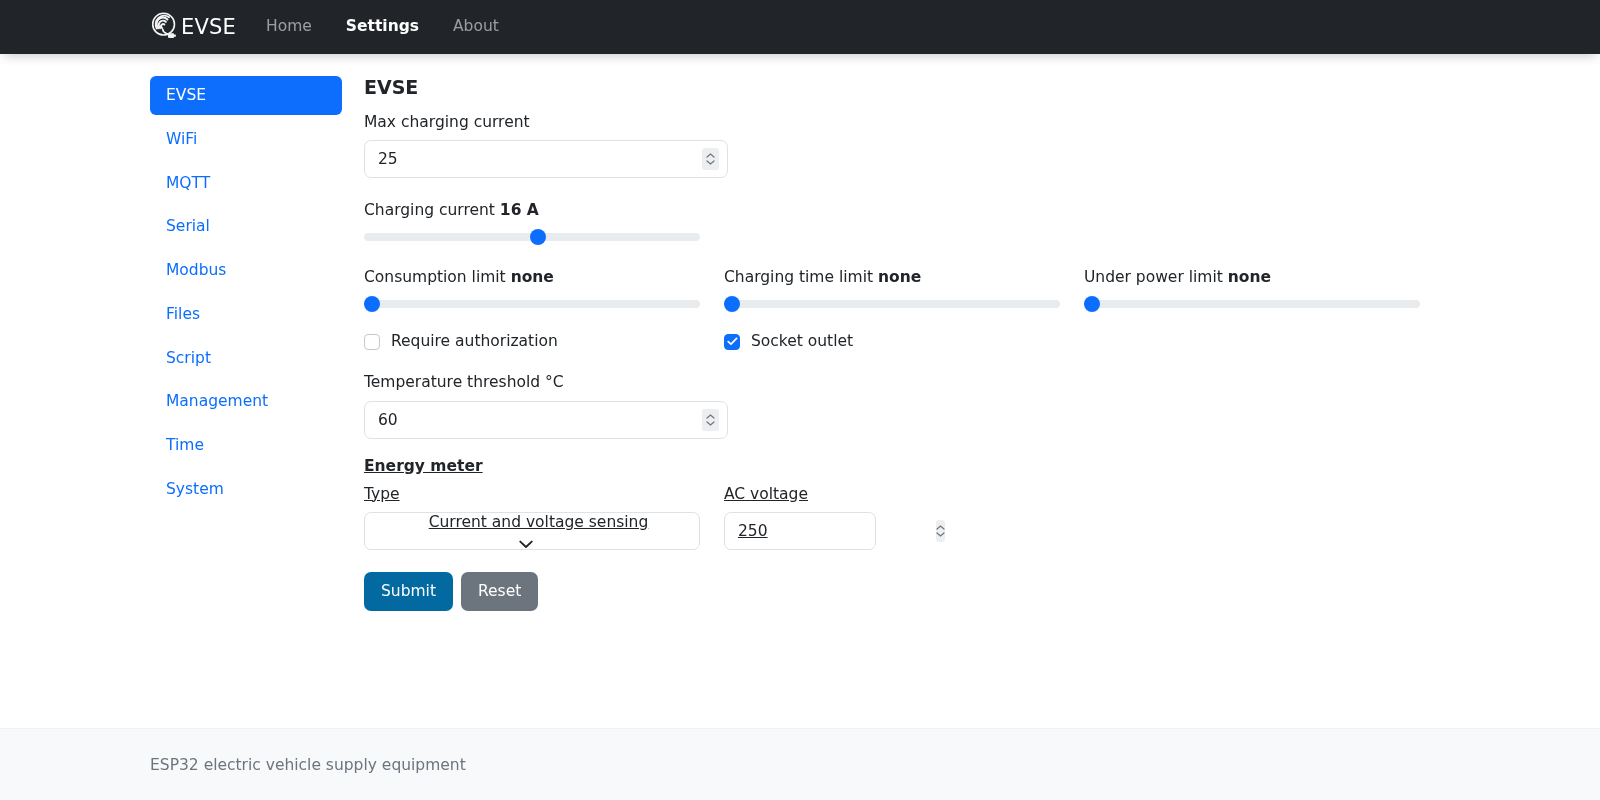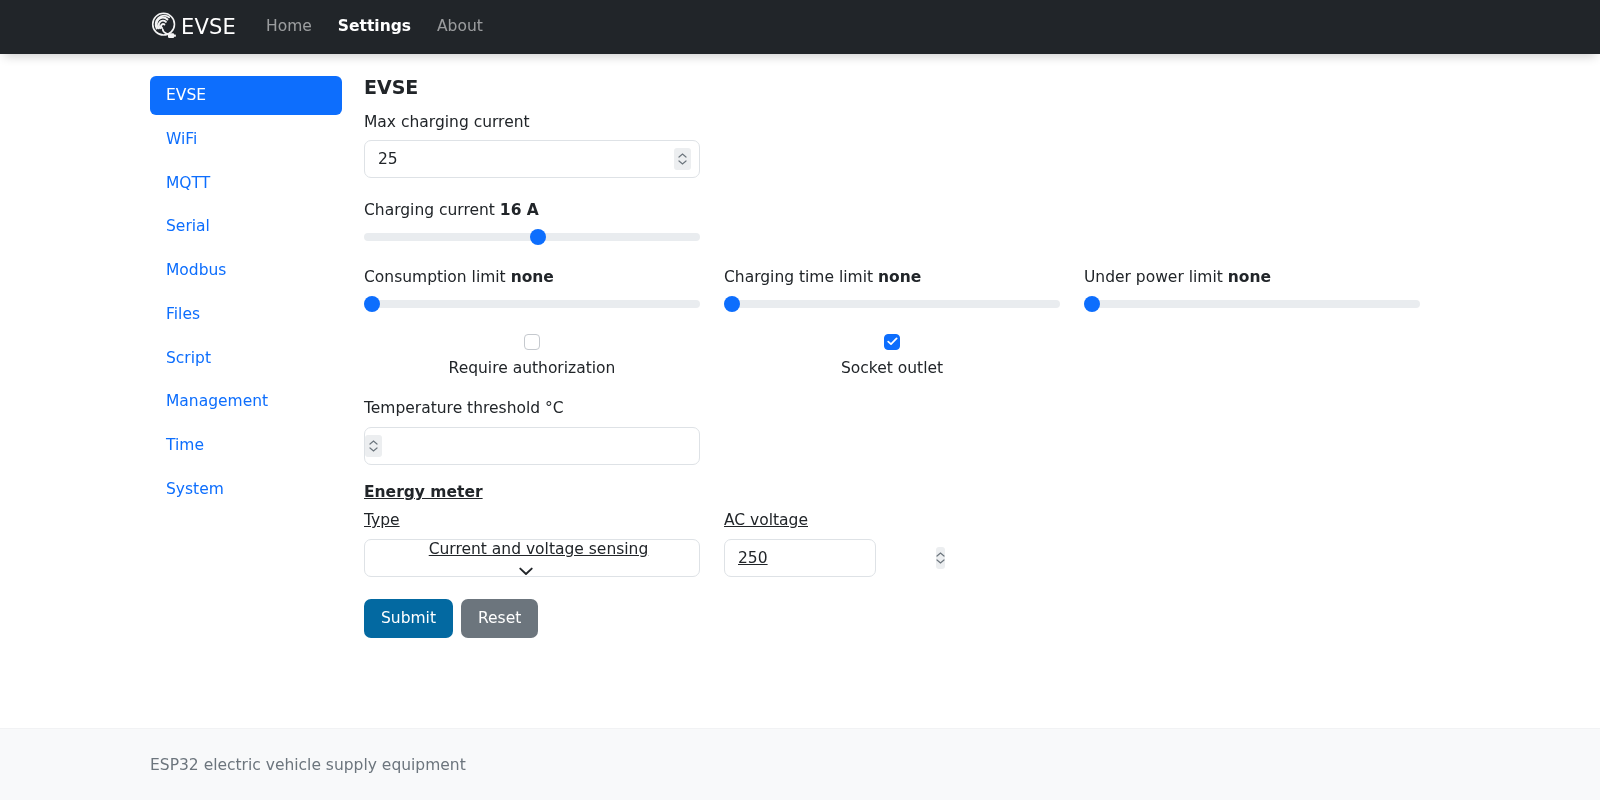--- a/index.html
+++ b/index.html
@@ -30,21 +30,21 @@
     margin-right: 30px;
     text-decoration: none;
   }
   .brand-logo { width: 30px; height: 30px; display:block; }
   .brand-text {
     color: #ffffff;
     font-size: 21px;
     letter-spacing: 0.2px;
     font-weight: 400;
   }
-  .nav-links { display: flex; align-items: center; gap: 26px; }
+  .nav-links { display: flex; align-items: center; gap: 34px; }
   .nav-link {
     font-size: 15.5px;
     color: rgba(255,255,255,0.55);
     text-decoration: none;
     line-height: 1;
   }
   .nav-link.active { color: #ffffff; font-weight: 700; }
 
   
   .page {
@@ -82,21 +82,21 @@
     display: block;
     margin-bottom: 7px;
     line-height: 1.4;
   }
   .form-label b { font-weight: 700; }
 
   
   .field-col { width: 336px; }
   .num-input {
     position: relative;
-    width: 336px;
+    width: 364px;
     height: 38px;
     border: 1px solid #dee2e6;
     border-radius: 7px;
     background: #fff;
     display: flex;
     align-items: center;
   }
   .num-input .val {
     font-size: 15.5px;
     color: #212529;
@@ -156,21 +156,21 @@
   .slider .thumb {
     position: absolute;
     width: 16px; height: 16px;
     border-radius: 50%;
     background: #0d6efd;
     top: 0;
     transform: translateX(-50%);
   }
 
   
-  .check-row { display: flex; align-items: center; gap: 11px; flex-direction: column; }
+  .check-row { display: flex; align-items: center; gap: 11px; }
   .cbox {
     width: 16px; height: 16px;
     border: 1px solid #c5c9ce;
     border-radius: 4px;
     background: #fff;
     flex: 0 0 16px;
   }
   .cbox.checked {
     background: #0d6efd;
     border-color: #0d6efd;
@@ -323,20 +323,21 @@
             </svg>
         </span>
         <span class="cbox-label">Socket outlet</span>
       </div>
       <div></div>
     </div>
 
     <div class="mt-22">
       <label class="form-label">Temperature threshold °C</label>
       <div class="num-input">
+        <input class="val" type="text" value="60" style="">
         <span class="spin">
           <svg width="9" height="5" viewBox="0 0 9 5">
               <path d="M1 4 L4.5 1 L8 4" stroke="#6c757d" stroke-width="1.2" fill="none" stroke-linecap="round"></path>
             </svg>
           <svg width="9" height="5" viewBox="0 0 9 5">
               <path d="M1 1 L4.5 4 L8 1" stroke="#6c757d" stroke-width="1.2" fill="none" stroke-linecap="round"></path>
             </svg>
         </span>
       </div>
     </div>

